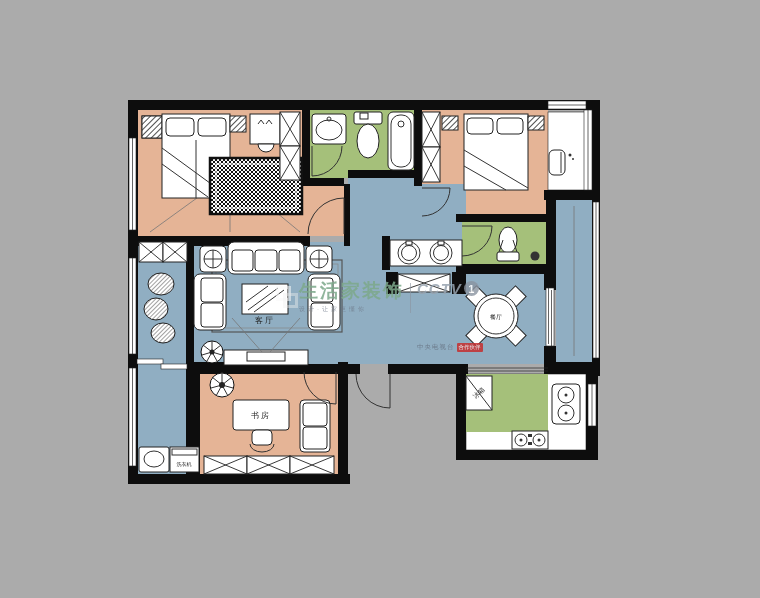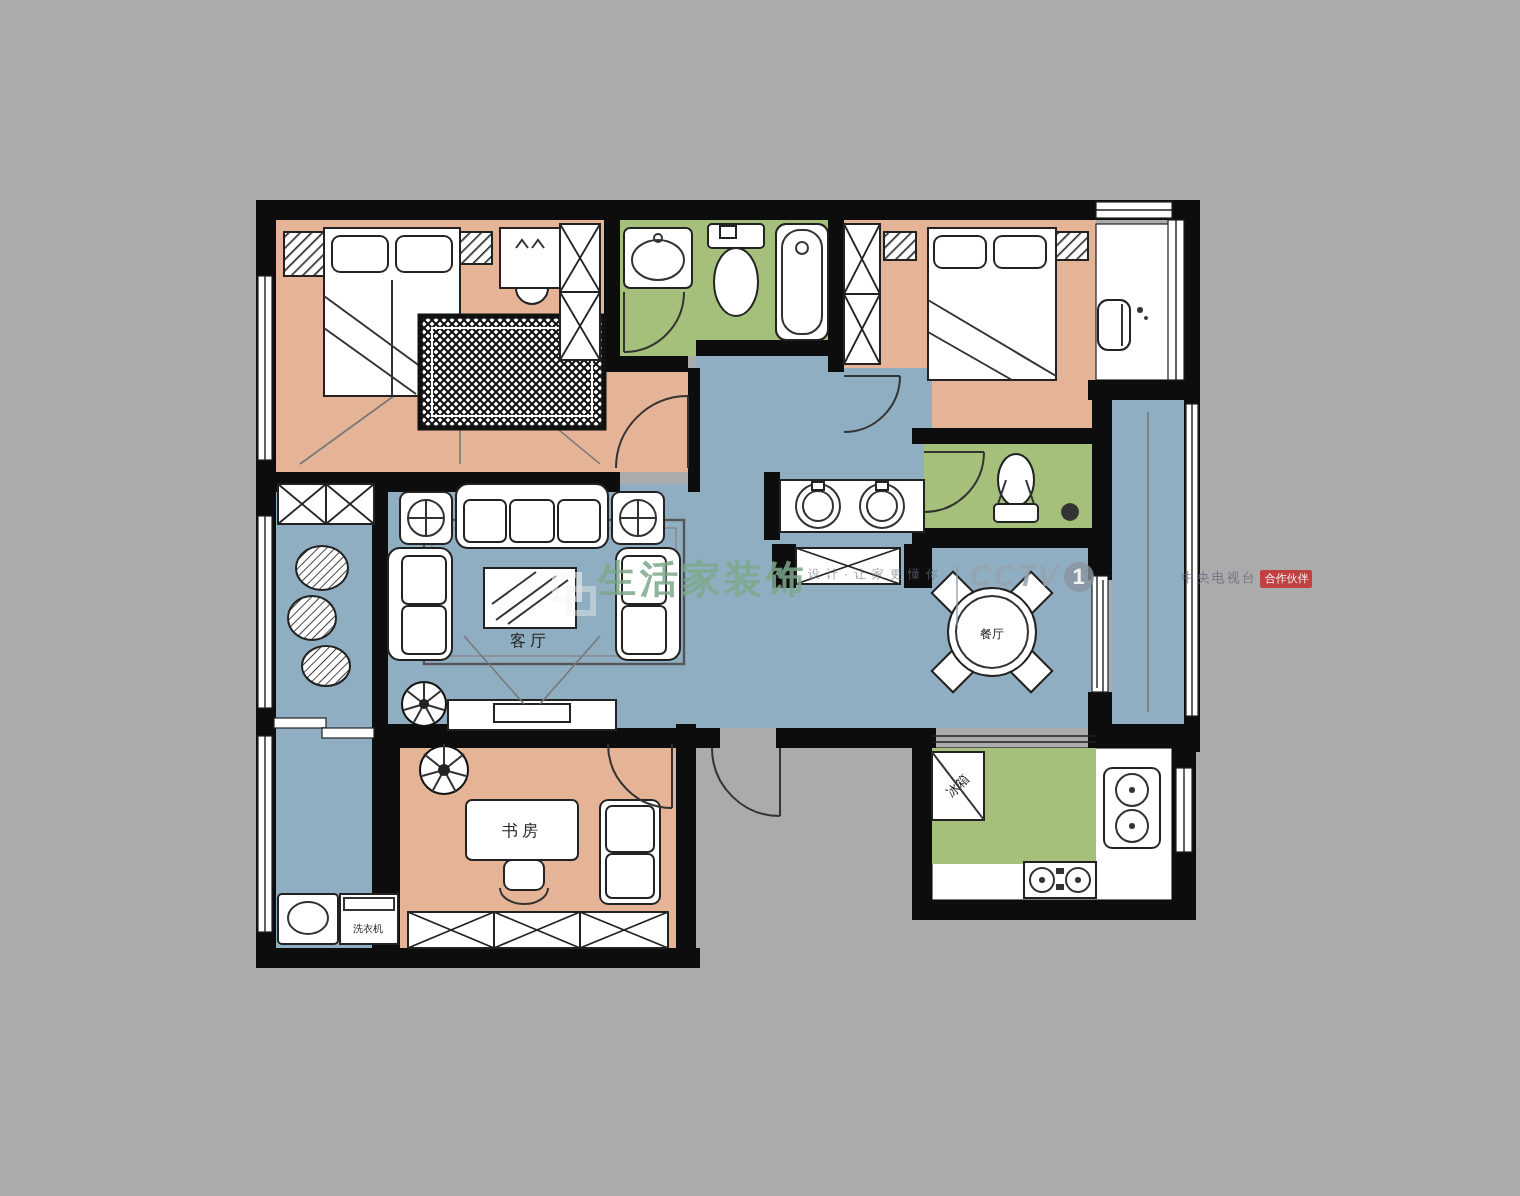--- a/index.html
+++ b/index.html
@@ -16,25 +16,25 @@
   .win{fill:#fff;stroke:#222;stroke-width:.6;}
   .winline{stroke:#222;stroke-width:.7;}
   .xline{stroke:#222;stroke-width:.9;}
   .lbl{fill:#222;font-family:"Liberation Sans",sans-serif;}
   
   #wm{position:absolute;left:276px;top:280px;display:flex;align-items:flex-start;opacity:.85;pointer-events:none;}
   #wm .logo{position:relative;width:20px;height:24px;margin-right:3px;margin-top:4px;}
   #wm .logo i{position:absolute;display:block;width:9px;height:9px;border:3px solid rgba(248,248,248,.65);}
   #wm .logo i:nth-child(1){left:0;top:2px;}
   #wm .logo i:nth-child(2){left:7px;top:9px;border-color:rgba(240,240,240,.5);}
-  #wm .brandcol{display:flex;}
+  #wm .brandcol{display:flex;flex-direction:column;}
   #wm .brand{font-size:19px;font-weight:bold;letter-spacing:2px;color:var(--c-brand_green,#7da98b);line-height:22px;}
   #wm .slogan{font-size:6px;letter-spacing:3px;color:rgba(108,118,134,.8);margin-top:3px;}
   #wm .divider{width:1px;height:30px;background:rgba(140,150,162,.75);margin:3px 6px 0 6px;}
-  #wm .cctvcol{display:flex;gap:44px;}
+  #wm .cctvcol{display:flex;flex-direction:column;gap:44px;}
   #wm .cctvrow{display:flex;align-items:center;gap:2px;}
   #wm .cctv{font-size:15px;font-weight:bold;font-style:italic;letter-spacing:1px;color:var(--c-wm_gray,#97a3af);}
   #wm .ch1{width:15px;height:15px;border-radius:50%;background:rgba(138,148,160,.95);color:#fff;
            font-size:11px;font-weight:bold;display:flex;align-items:center;justify-content:center;}
   #wm .strow{display:flex;align-items:center;gap:2px;margin-top:2px;}
   #wm .station{font-size:6.5px;color:rgba(96,106,122,.9);letter-spacing:1px;}
   #wm .badge{font-size:5.5px;color:#fff;background:var(--c-badge_red,#c52f2f);padding:1px 2px;border-radius:1px;}
 </style>
 </head>
 <body>

